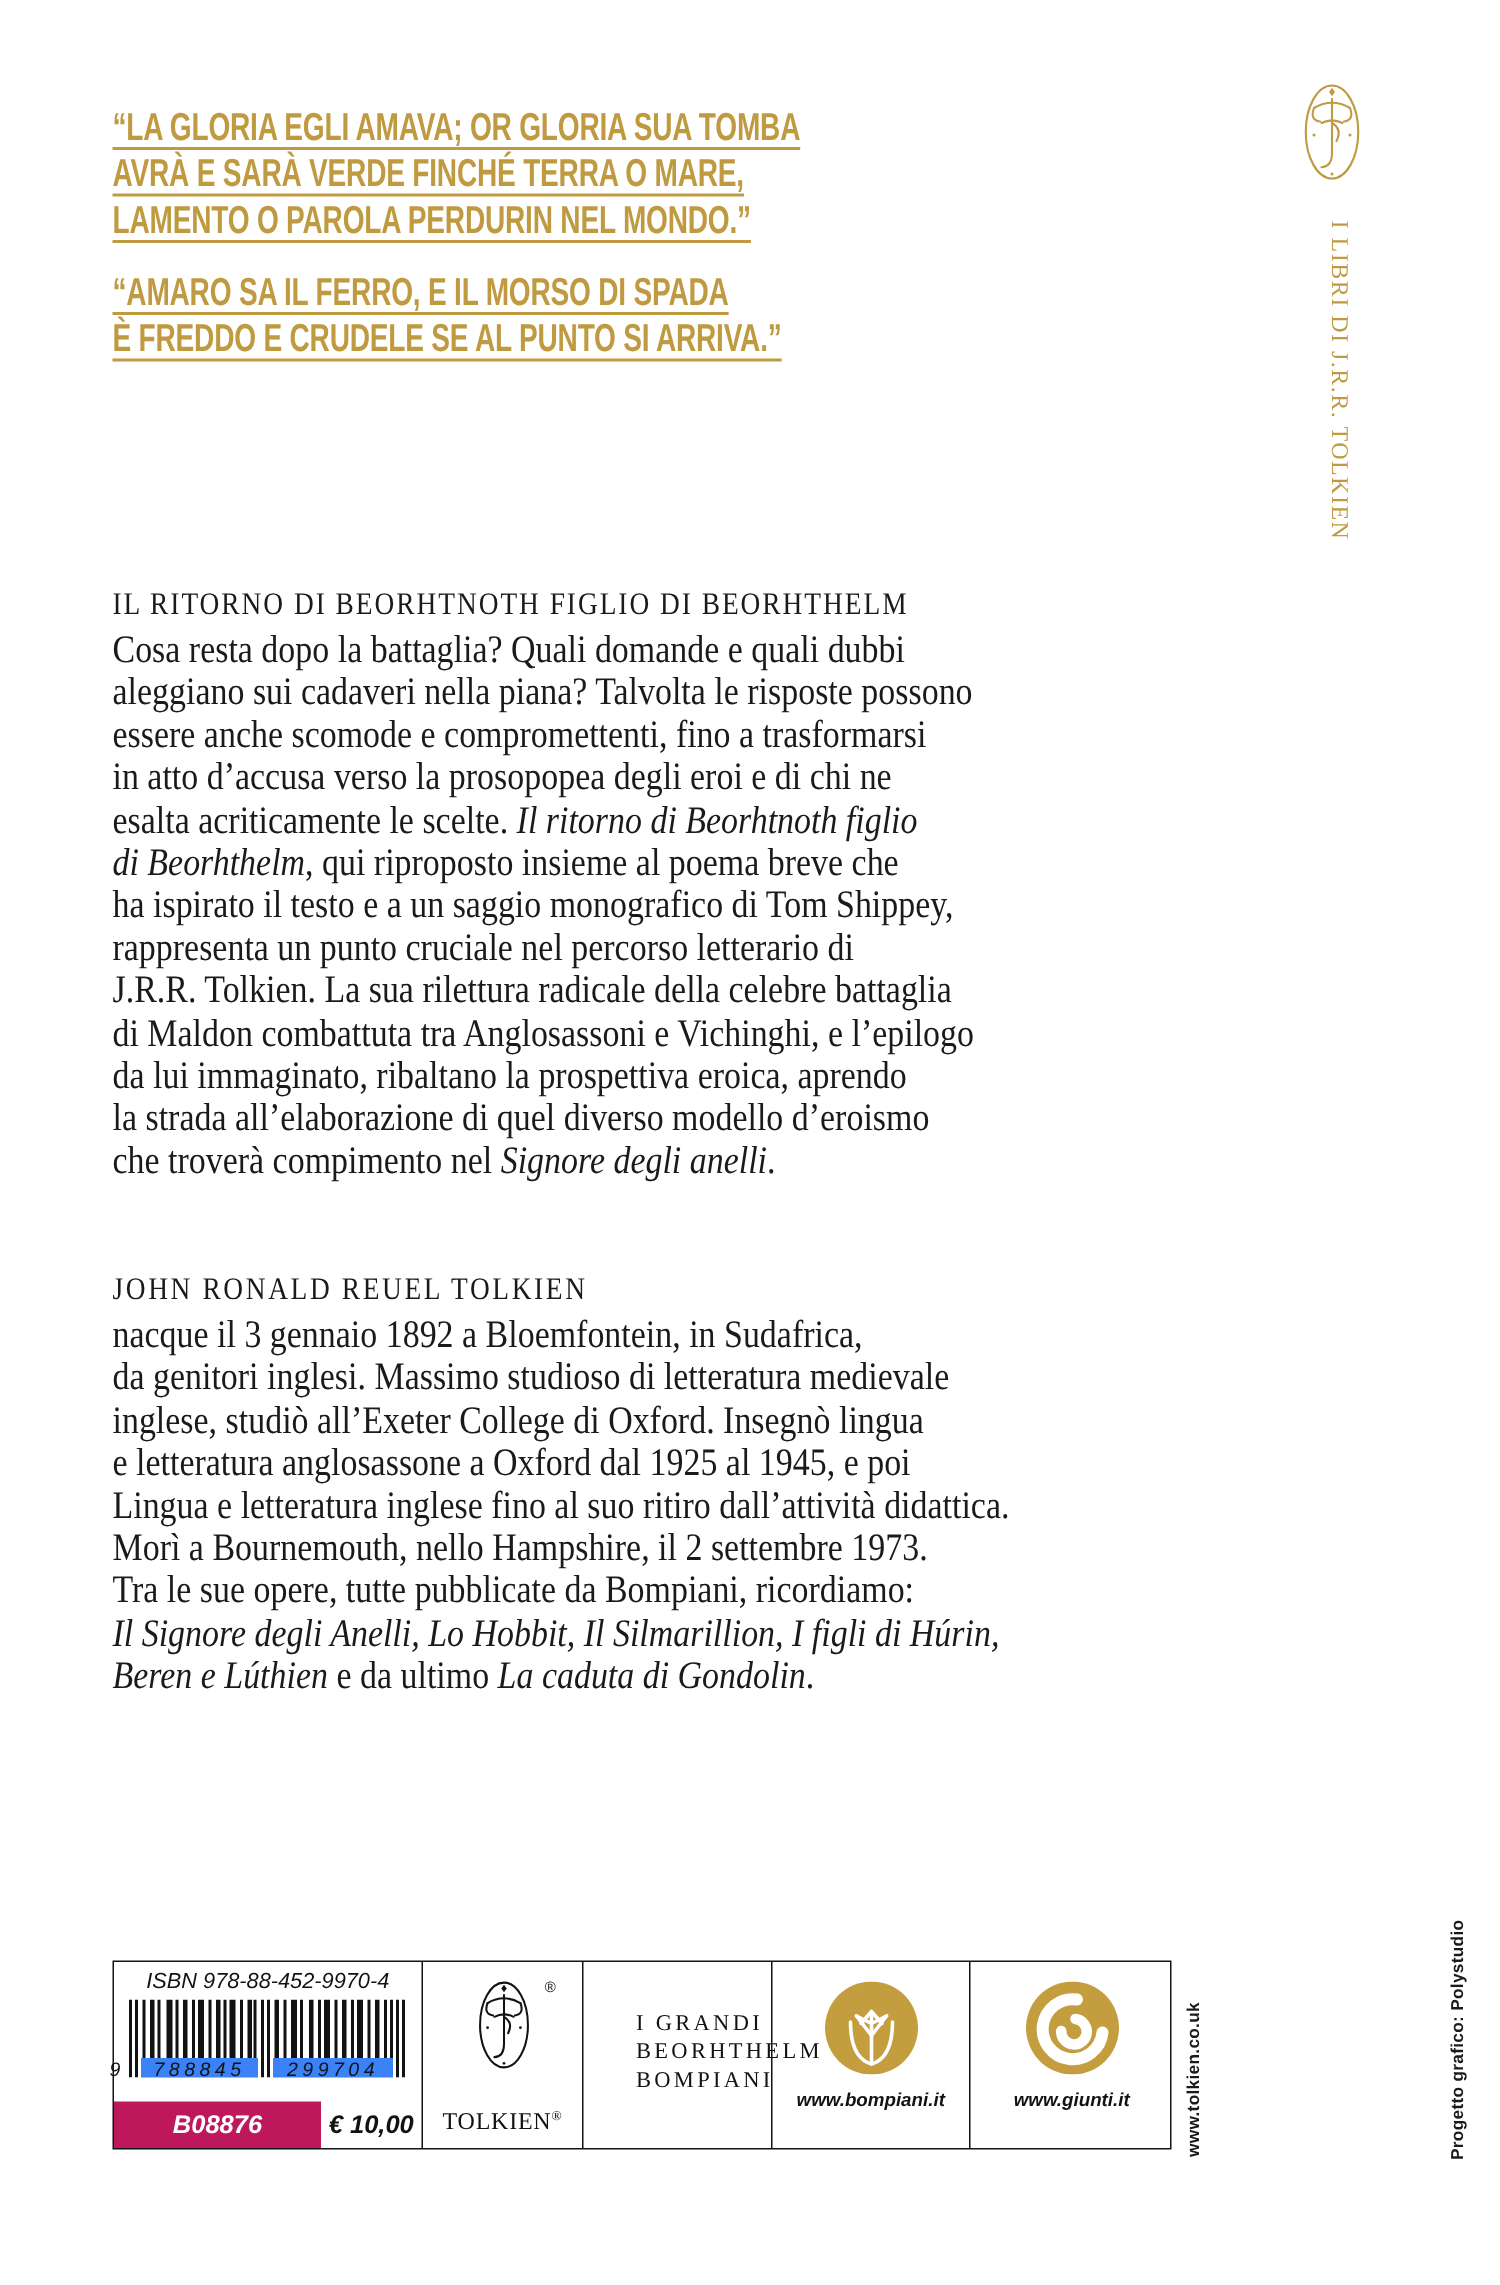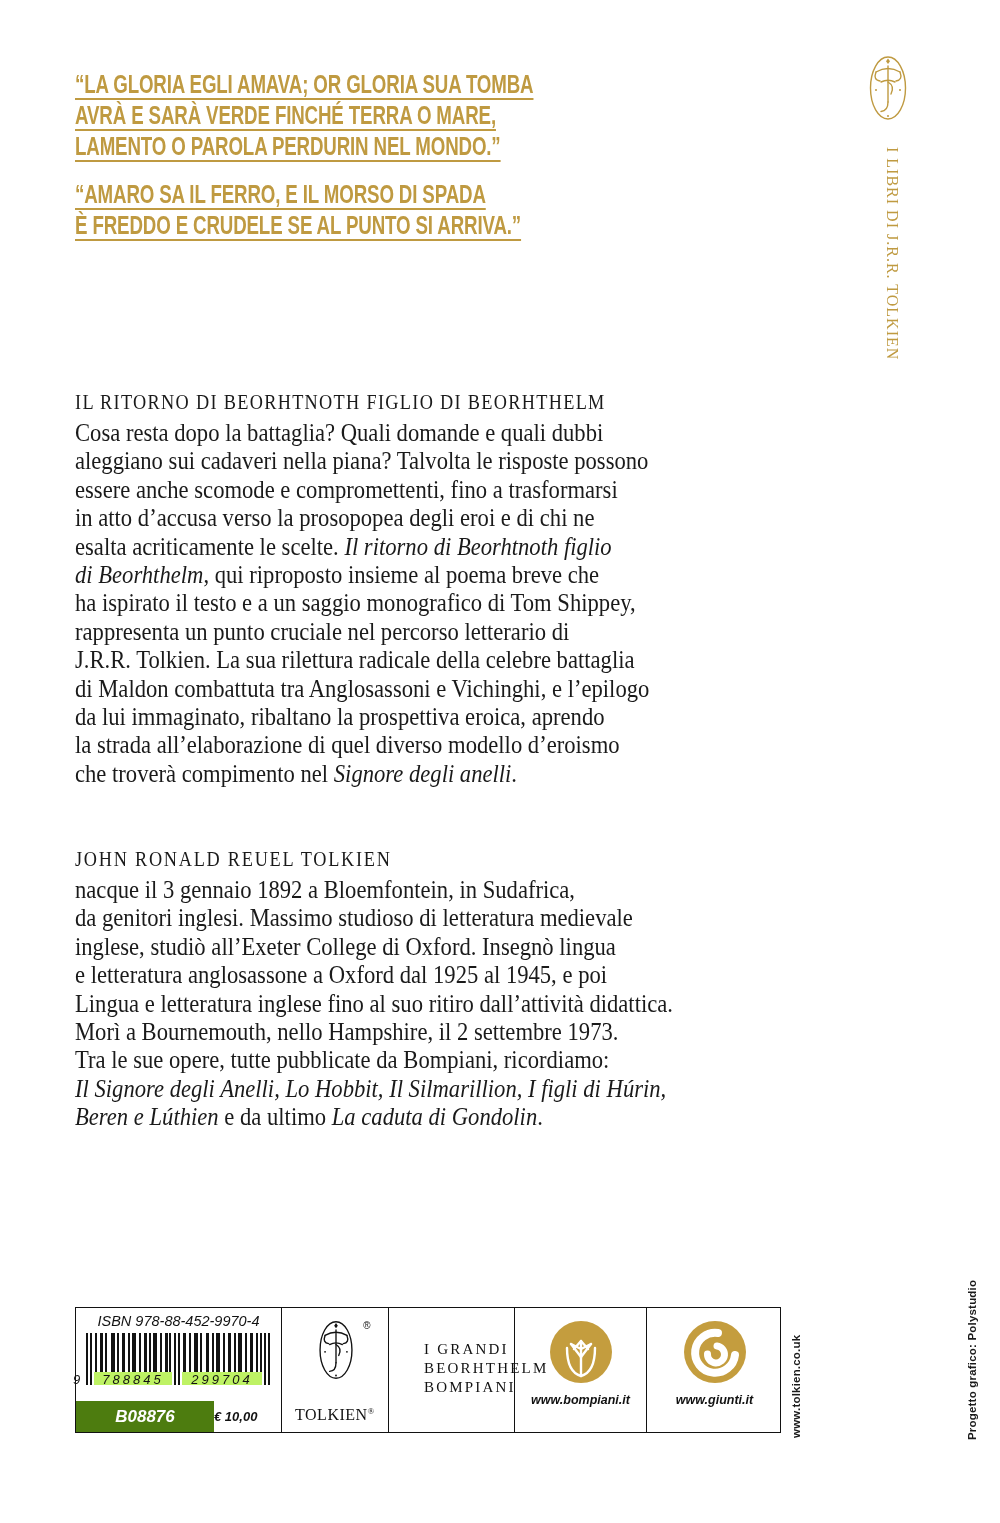--- a/index.html
+++ b/index.html
@@ -27,26 +27,26 @@
           font-size:11.5px;color:#1a1a1a;transform:rotate(-90deg);letter-spacing:.2px;}
 
   
   .footer{left:75px;top:1307px;width:706px;height:126px;border:1px solid #121212;box-sizing:border-box;}
   .cell{position:absolute;top:0;bottom:0;border-left:1px solid #121212;box-sizing:border-box;}
   .cell.first{border-left:none;}
   .sans{font-family:"Liberation Sans","DejaVu Sans",sans-serif;font-style:italic;}
   .isbn{position:absolute;top:5px;left:0;right:0;text-align:center;font-size:14.5px;color:#121212;}
   .barcode-wrap{position:absolute;left:10px;top:25px;width:184px;height:54px;}
   .barcode-wrap svg{display:block;}
-  .bdigits{position:absolute;top:39px;height:13px;font-size:13px;letter-spacing:3px;color:#121212;text-align:center;background:#bef264;}
+  .bdigits{position:absolute;top:39px;height:13px;font-size:13px;letter-spacing:3px;color:#121212;text-align:center;background:#3b82f6;}
   .blead{position:absolute;left:-13px;top:39px;font-size:13px;color:#121212;}
-  .code-box{position:absolute;left:0;bottom:0;width:138px;height:31px;background:#4d7c0f;color:#fff;
+  .code-box{position:absolute;left:0;bottom:0;width:138px;height:31px;background:#be185d;color:#fff;
             font-weight:bold;font-size:17px;text-align:center;line-height:31px;}
   .price{position:absolute;left:138px;right:0;bottom:0;height:31px;color:#121212;
-         font-weight:bold;font-size:13px;line-height:31px;}
+         font-weight:bold;font-size:17px;text-align:center;line-height:31px;}
   .brand{position:absolute;bottom:8px;left:0;right:0;text-align:center;font-size:16px;letter-spacing:.5px;color:#121212;}
   .brand sup{font-size:9px;}
   .collana{position:absolute;left:16px;top:32px;font-size:15px;letter-spacing:2.2px;line-height:19px;color:#121212;margin-left:19px;}
   .logo-circle{position:absolute;top:13px;left:50%;margin-left:-31px;}
   .url{position:absolute;bottom:25px;left:0;right:0;text-align:center;font-weight:bold;font-size:12.5px;color:#121212;}
   .regmark{position:absolute;font-size:10px;color:#121212;}
 </style>
 </head>
 <body>
 

